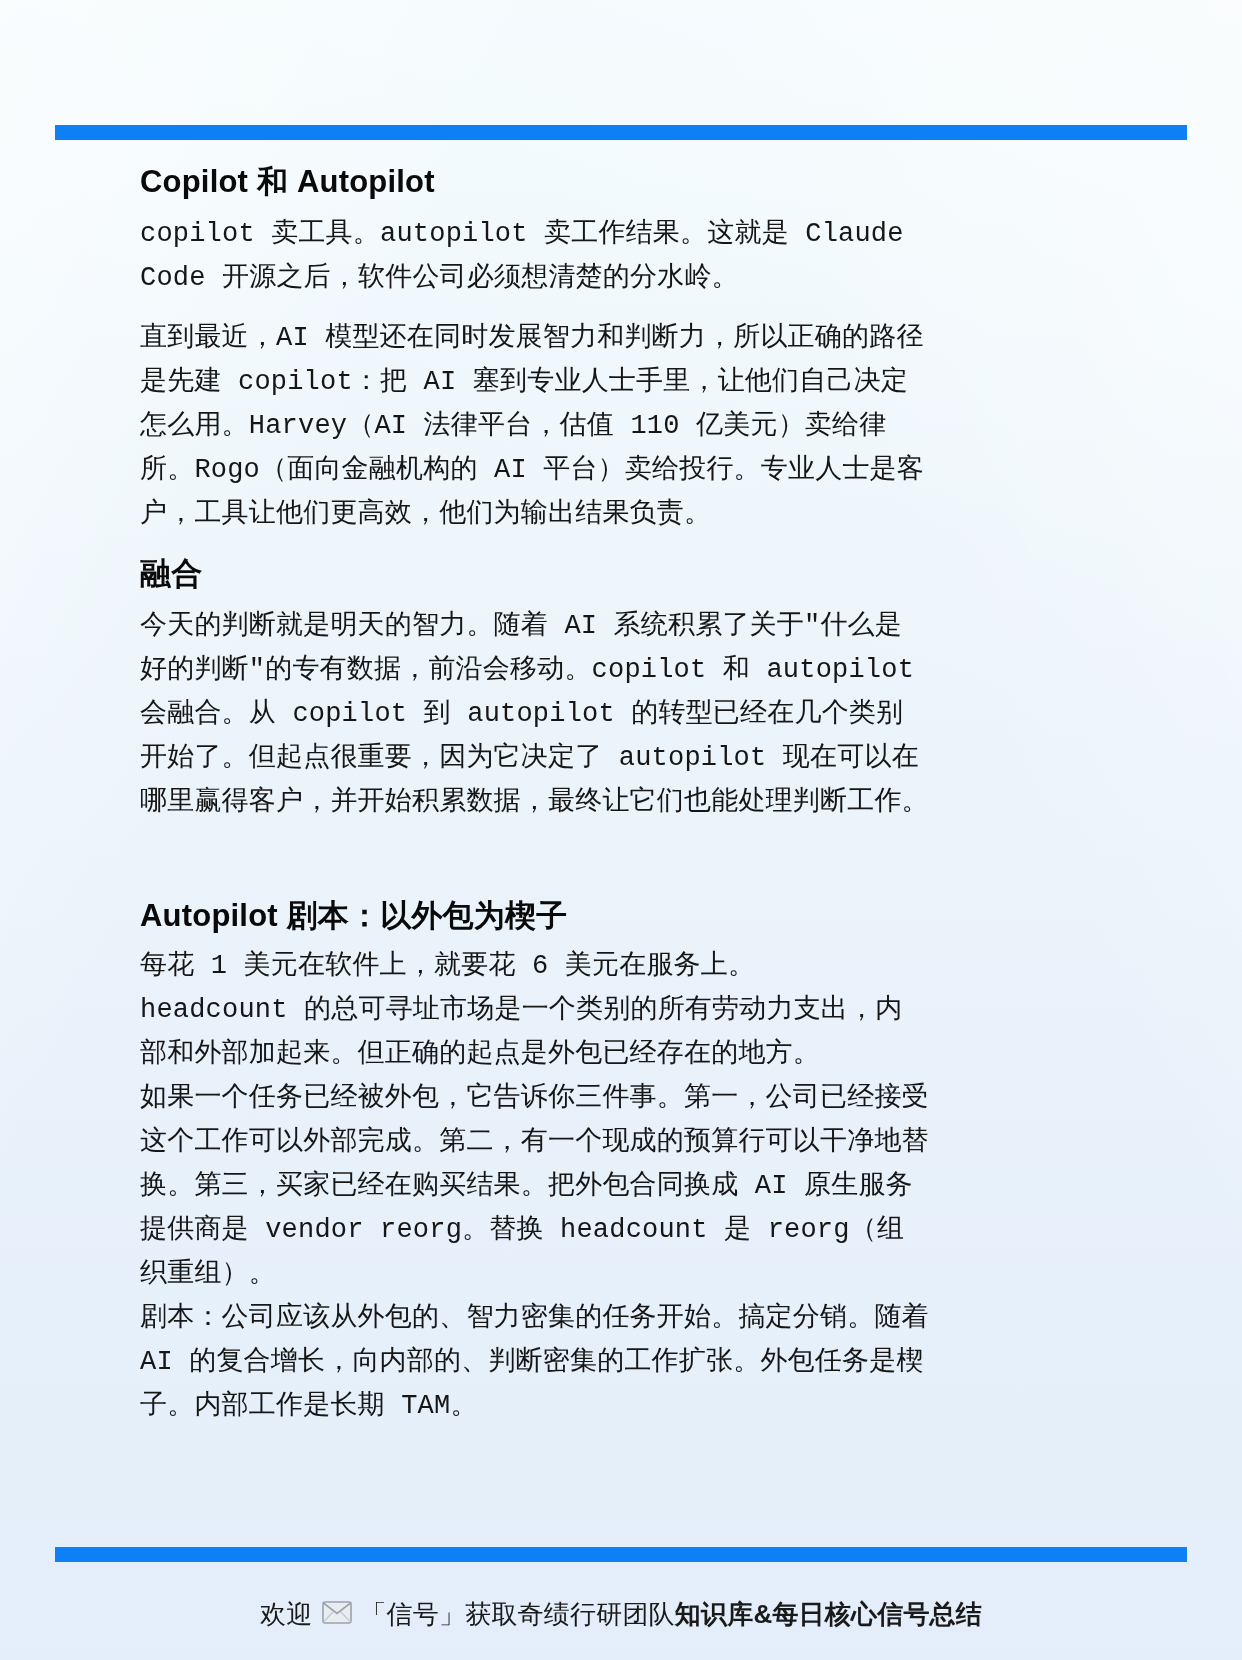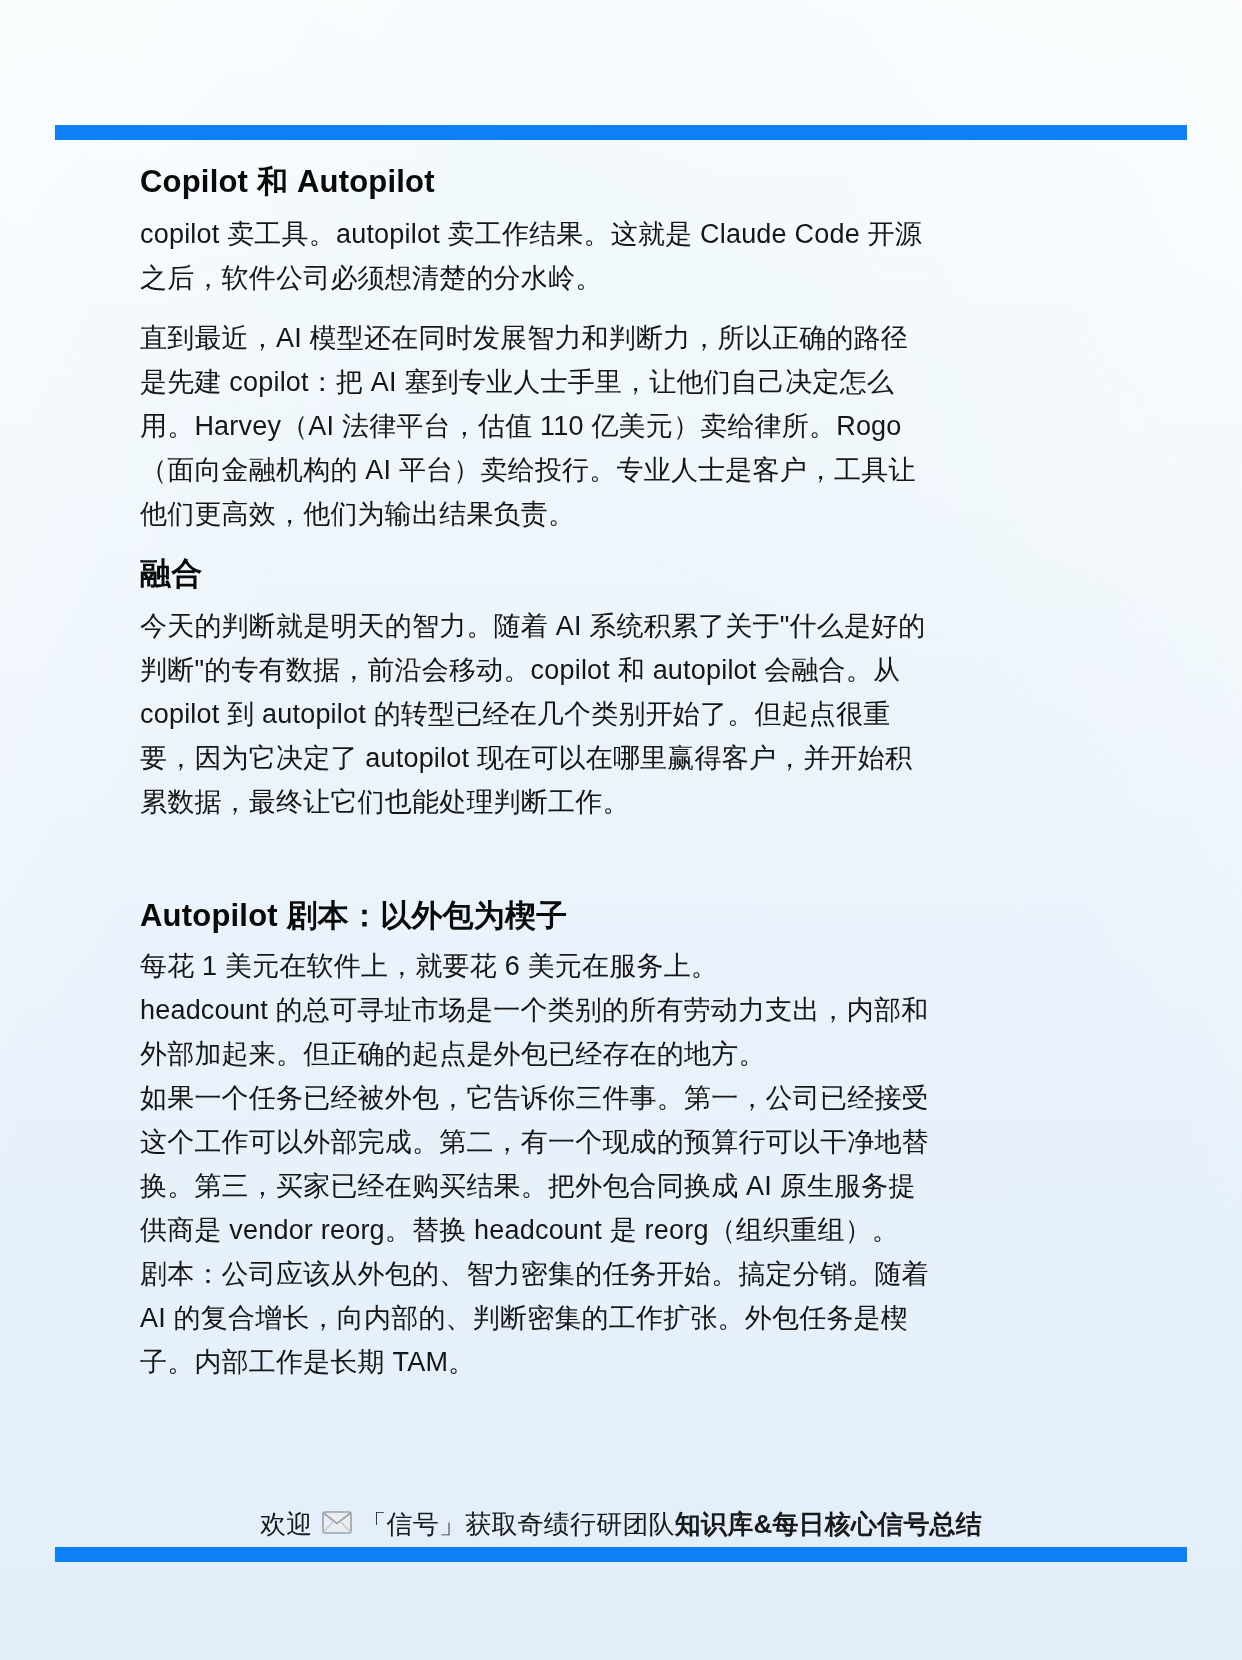--- a/index.html
+++ b/index.html
@@ -39,28 +39,29 @@
     margin: 0 0 8px 0;
     letter-spacing: 0.2px;
   }
   .para {
     font-size: 27px;
     line-height: 44px;
     margin: 0 0 16px 0;
     color: #161616;
     letter-spacing: 0.2px;
     text-align: left;
+    font-family: Liberation Mono, monospace;
   }
   .sec-convergence { }
   .sec-playbook { margin-top: 70px; }
   .sec-playbook .heading { margin-bottom: 6px; }
   .sec-playbook .para { margin: 0; }
   .footer {
     position: absolute;
-    top: 1502px;
+    top: 1592px;
     left: 0;
     width: 1242px;
     text-align: center;
     font-size: 26px;
     line-height: 40px;
     color: #1a1a1a;
     letter-spacing: 0.2px;
     white-space: nowrap;
   }
   .footer .seg { vertical-align: middle; }

